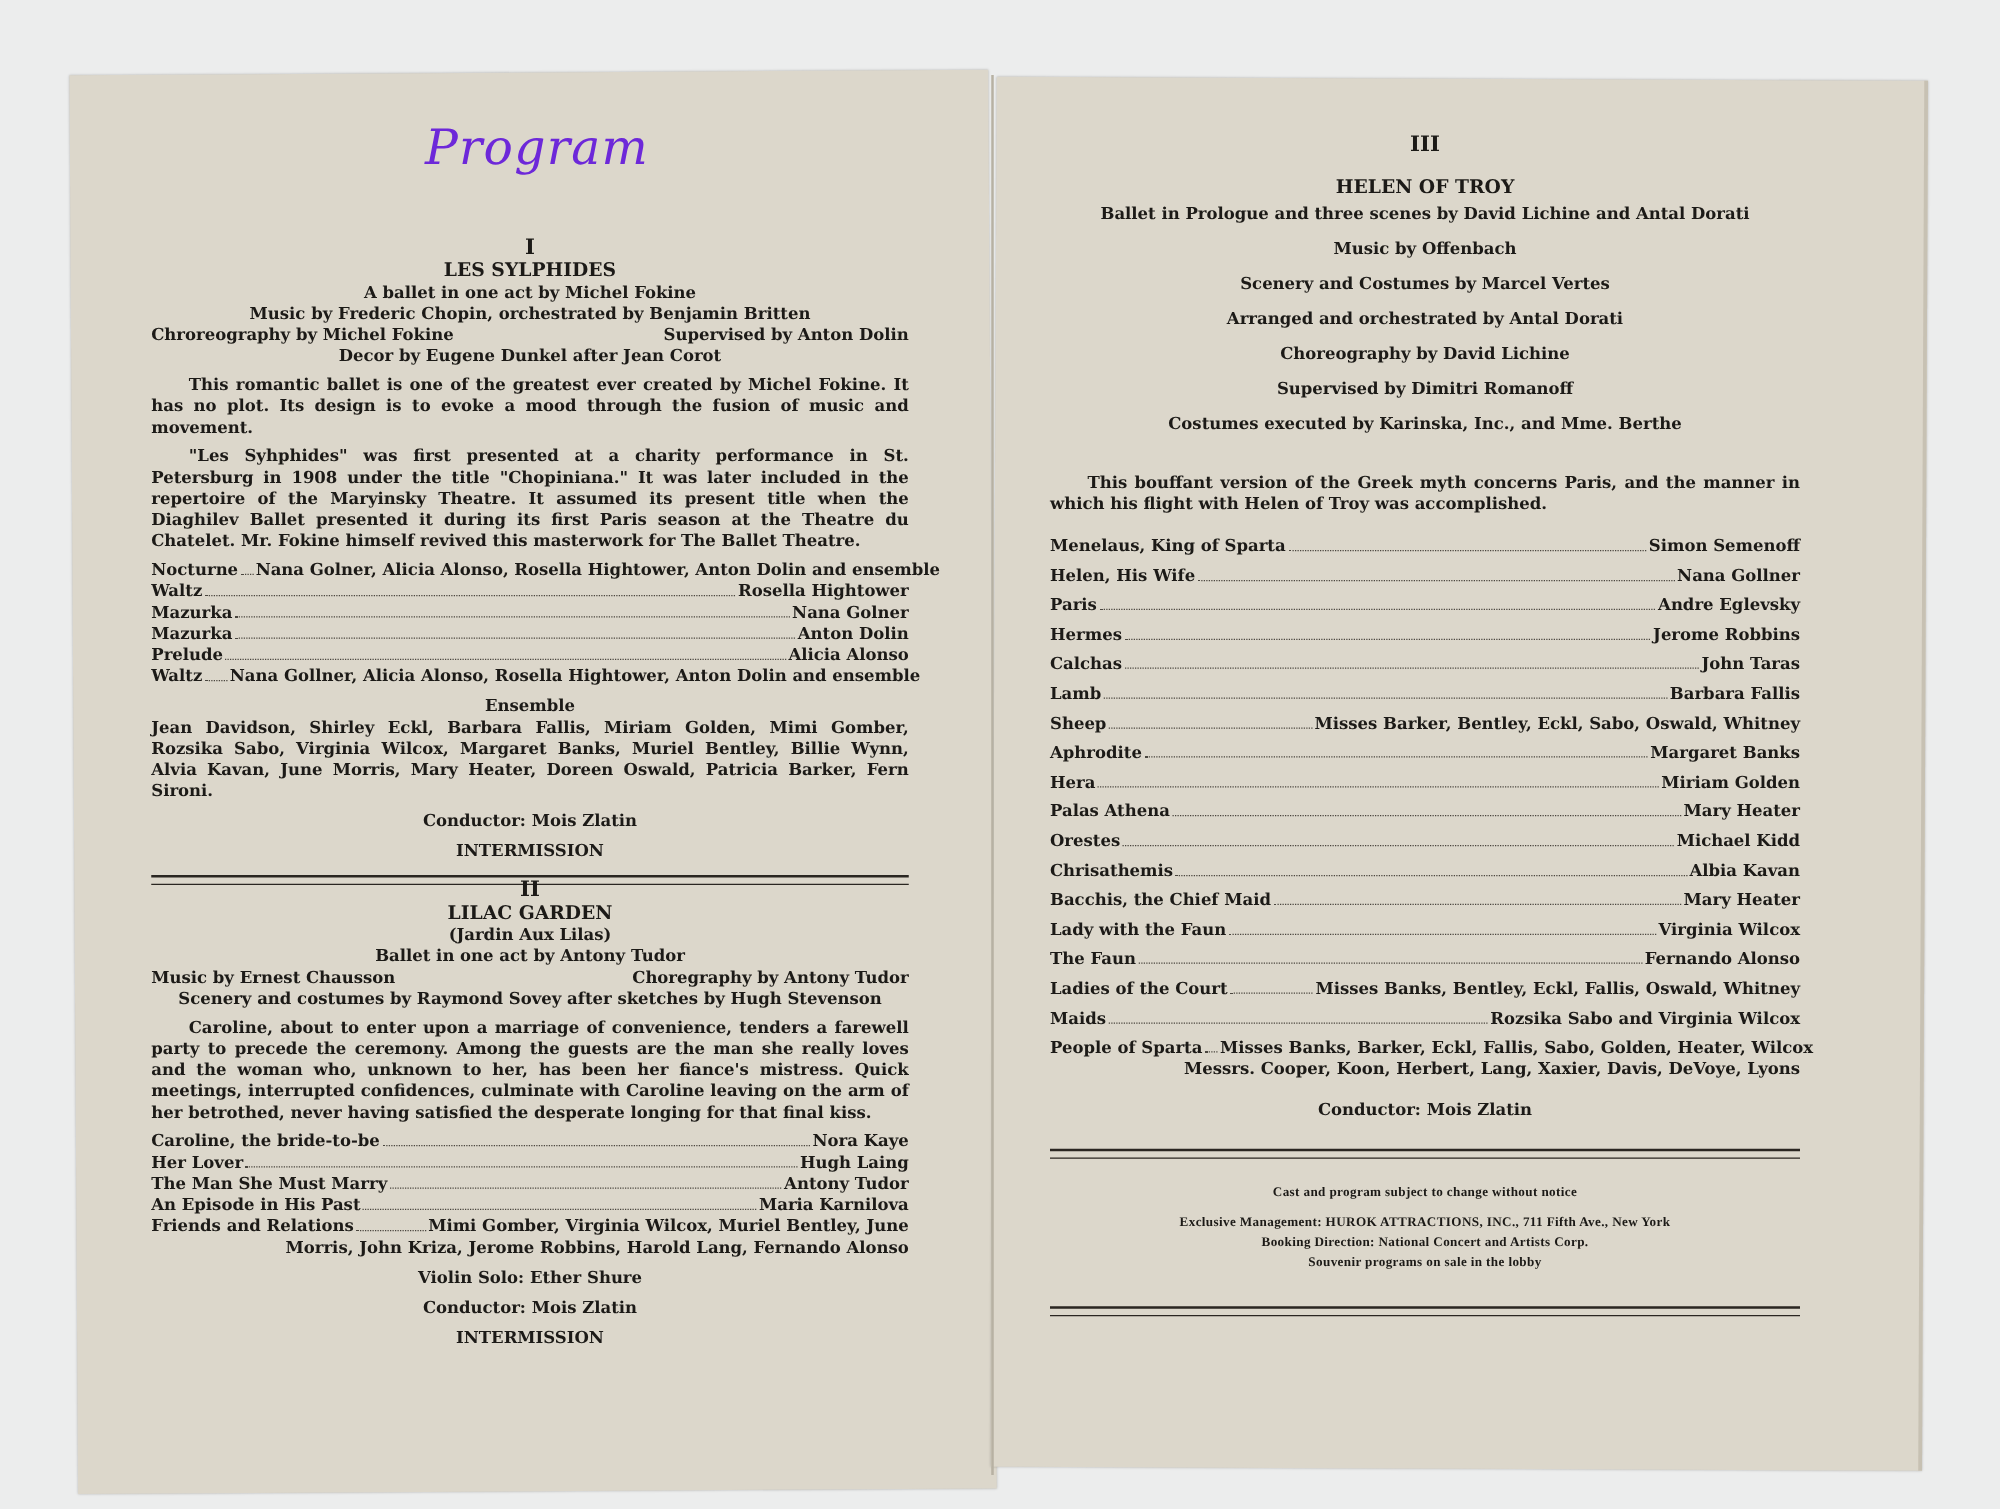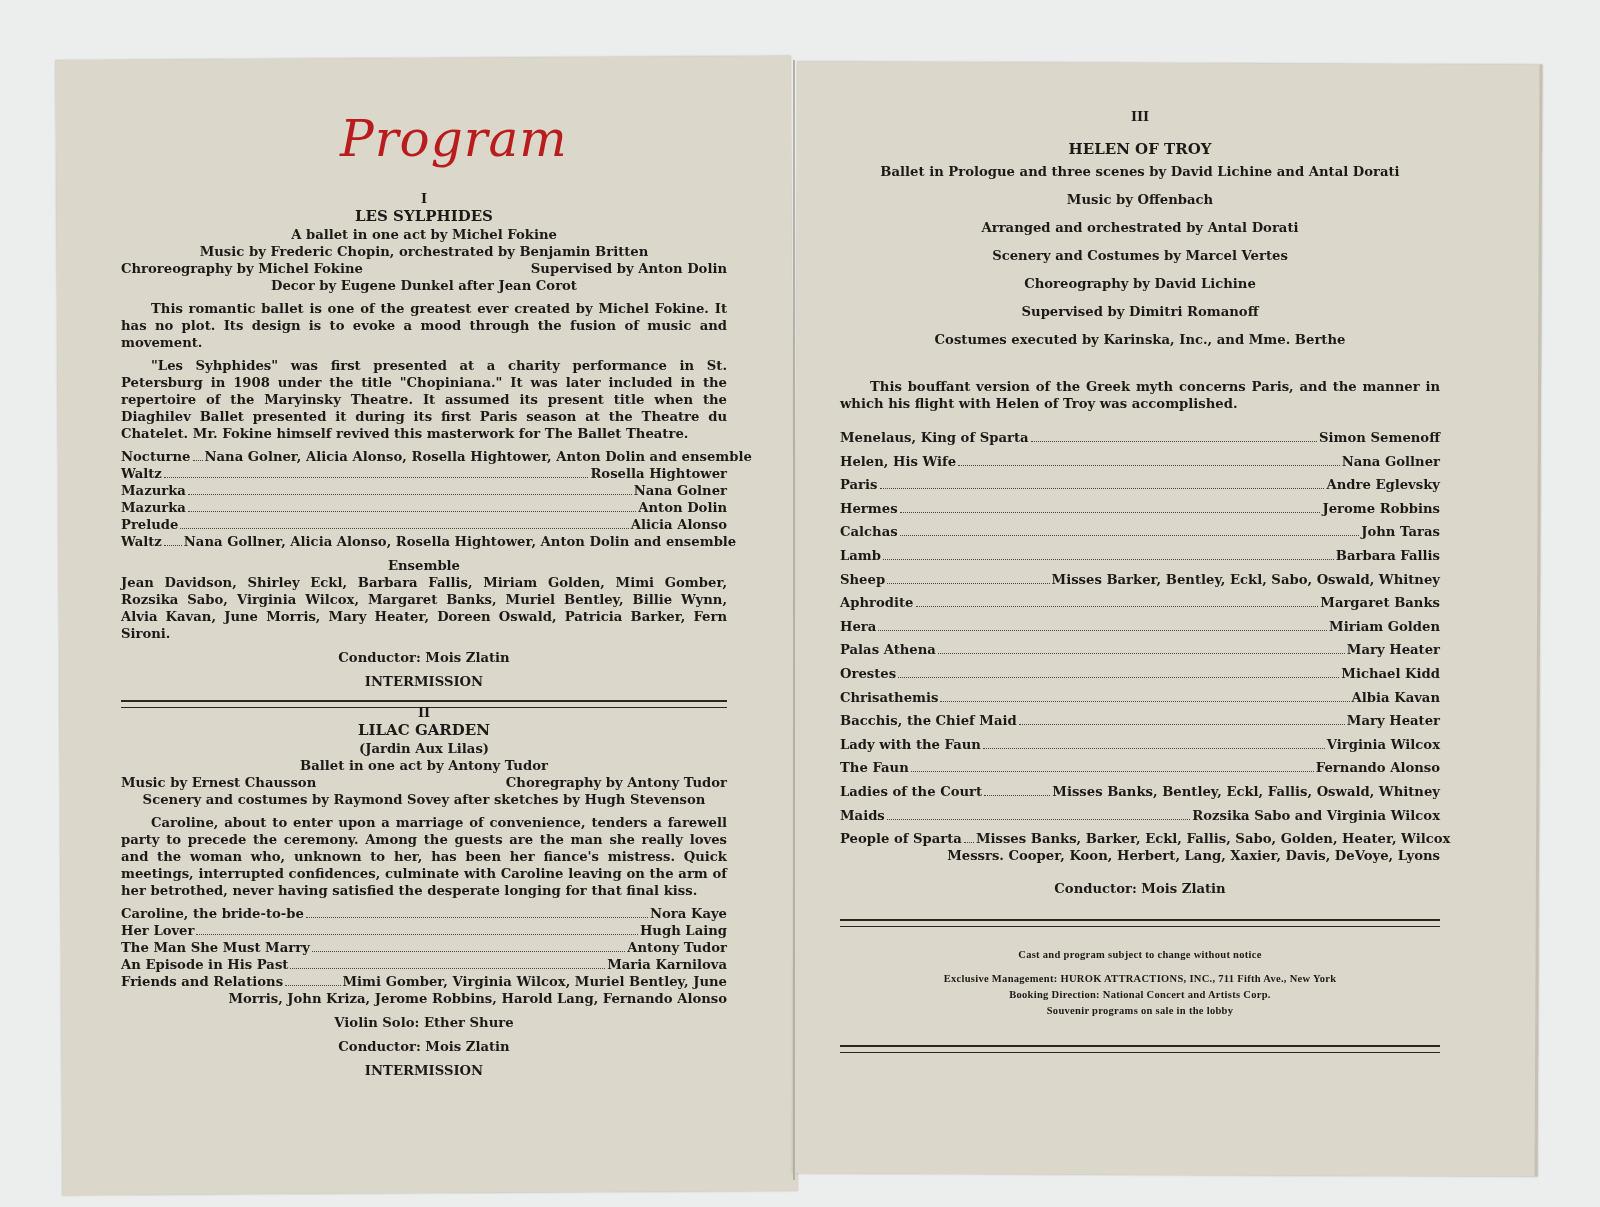--- a/index.html
+++ b/index.html
@@ -13,33 +13,33 @@
     position:absolute; background:#dcd7cb;
     box-shadow: 0 0 2px rgba(0,0,0,0.25);
   }
   #left-page { left:59px; top:58px; width:735px; height:1135px;
     transform:rotate(-0.35deg); transform-origin:center; }
   #right-page { left:795px; top:63px; width:742px; height:1112px;
     transform:rotate(0.25deg); transform-origin:center; border-right:3px solid #c7c1b3;}
   .spine { position:absolute; left:793px; top:60px; width:2px; height:1120px; background:#b7b1a3; }
   .content { position:absolute; font-weight:bold; font-size:13.2px; line-height:17px; }
   .center { text-align:center; }
-  .roman { font-size:13px; text-align:center; }
+  .roman { font-size:17px; text-align:center; }
   .title { font-size:15px; text-align:center; line-height:19px; }
   .para { text-align:justify; text-indent:30px; margin:6px 0; line-height:17px; }
   .split { display:flex; justify-content:space-between; }
   .role { display:flex; align-items:baseline; white-space:nowrap; }
   .role .dots { flex:1; border-bottom:1px dotted #4a463f; margin:0 2px 3px 2px; min-width:10px; }
   .role .cast { white-space:nowrap; }
   .indent-line { text-align:right; }
   .rule { height:5px; border-top:2px solid #2a2621; border-bottom:1.5px solid #2a2621; margin:10px 0; }
   .script-title {
-    position:absolute; left:340px; top:110px; width:170px; text-align:center;
-    font-family:"DejaVu Serif", serif; font-style:italic; font-size:50px; font-weight:normal;
-    letter-spacing:1px; color:#b91c1c;
+    position:absolute; left:340px; top:96px; width:170px; text-align:center;
+    font-family:"DejaVu Serif", serif; font-style:italic; font-size:39px; font-weight:normal;
+    letter-spacing:1px; color:#6d28d9;
   }
   .right-cast .role { margin-bottom:6.6px; }
   .footer { font-family:"Liberation Serif", serif; font-size:10.5px; text-align:center; line-height:16px; letter-spacing:0.3px;}
 </style>
 </head>
 <body>
 
 <div class="page" id="left-page"></div>
 <div class="page" id="right-page"></div>
 <div class="spine"></div>
@@ -139,22 +139,22 @@
   <div class="center" style="margin-top:7px;">Violin Solo: Ether Shure</div>
   <div class="center" style="margin-top:7px;">Conductor: Mois Zlatin</div>
   <div class="center" style="margin-top:7px;">INTERMISSION</div>
 </div>
 
 <div class="content" style="left:840px; top:108px; width:600px;">
   <div class="roman">III</div>
   <div class="title" style="margin-top:15px;">HELEN OF TROY</div>
   <div class="center" style="margin-top:4px;">Ballet in Prologue and three scenes by David Lichine and Antal Dorati</div>
   <div class="center" style="margin-top:11px;">Music by Offenbach</div>
+  <div class="center" style="margin-top:11px;">Scenery and Costumes by Marcel Vertes</div>
   <div class="center" style="margin-top:11px;">Arranged and orchestrated by Antal Dorati</div>
-  <div class="center" style="margin-top:11px;">Scenery and Costumes by Marcel Vertes</div>
   <div class="center" style="margin-top:11px;">Choreography by David Lichine</div>
   <div class="center" style="margin-top:11px;">Supervised by Dimitri Romanoff</div>
   <div class="center" style="margin-top:11px;">Costumes executed by Karinska, Inc., and Mme. Berthe</div>
   <p class="para" style="margin-top:30px;">This bouffant version of the Greek myth concerns Paris, and the manner in which his flight with Helen of Troy was accomplished.</p>
   <div class="right-cast" style="margin-top:17px;">
     <div class="role">
         <span>Menelaus, King of Sparta</span>
         <span class="dots"></span>
         <span class="cast">Simon Semenoff</span>
       </div>

